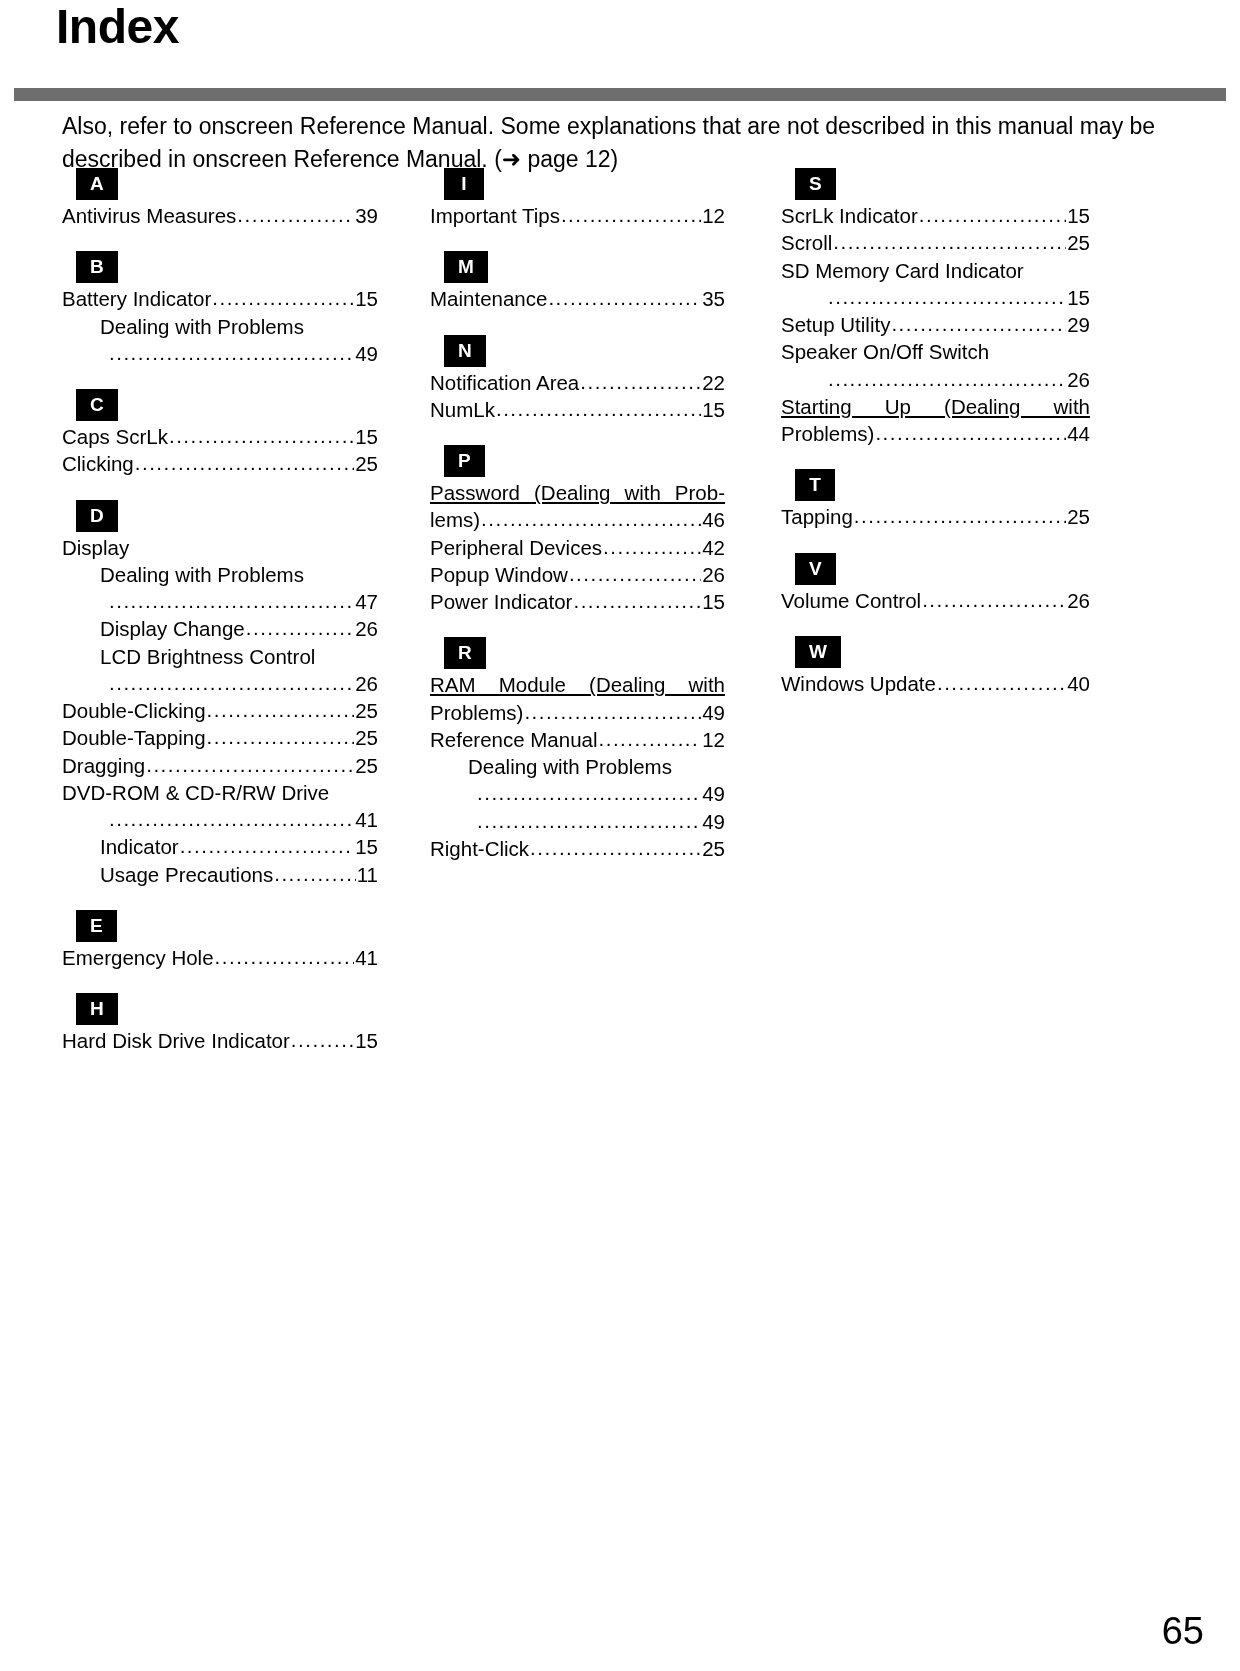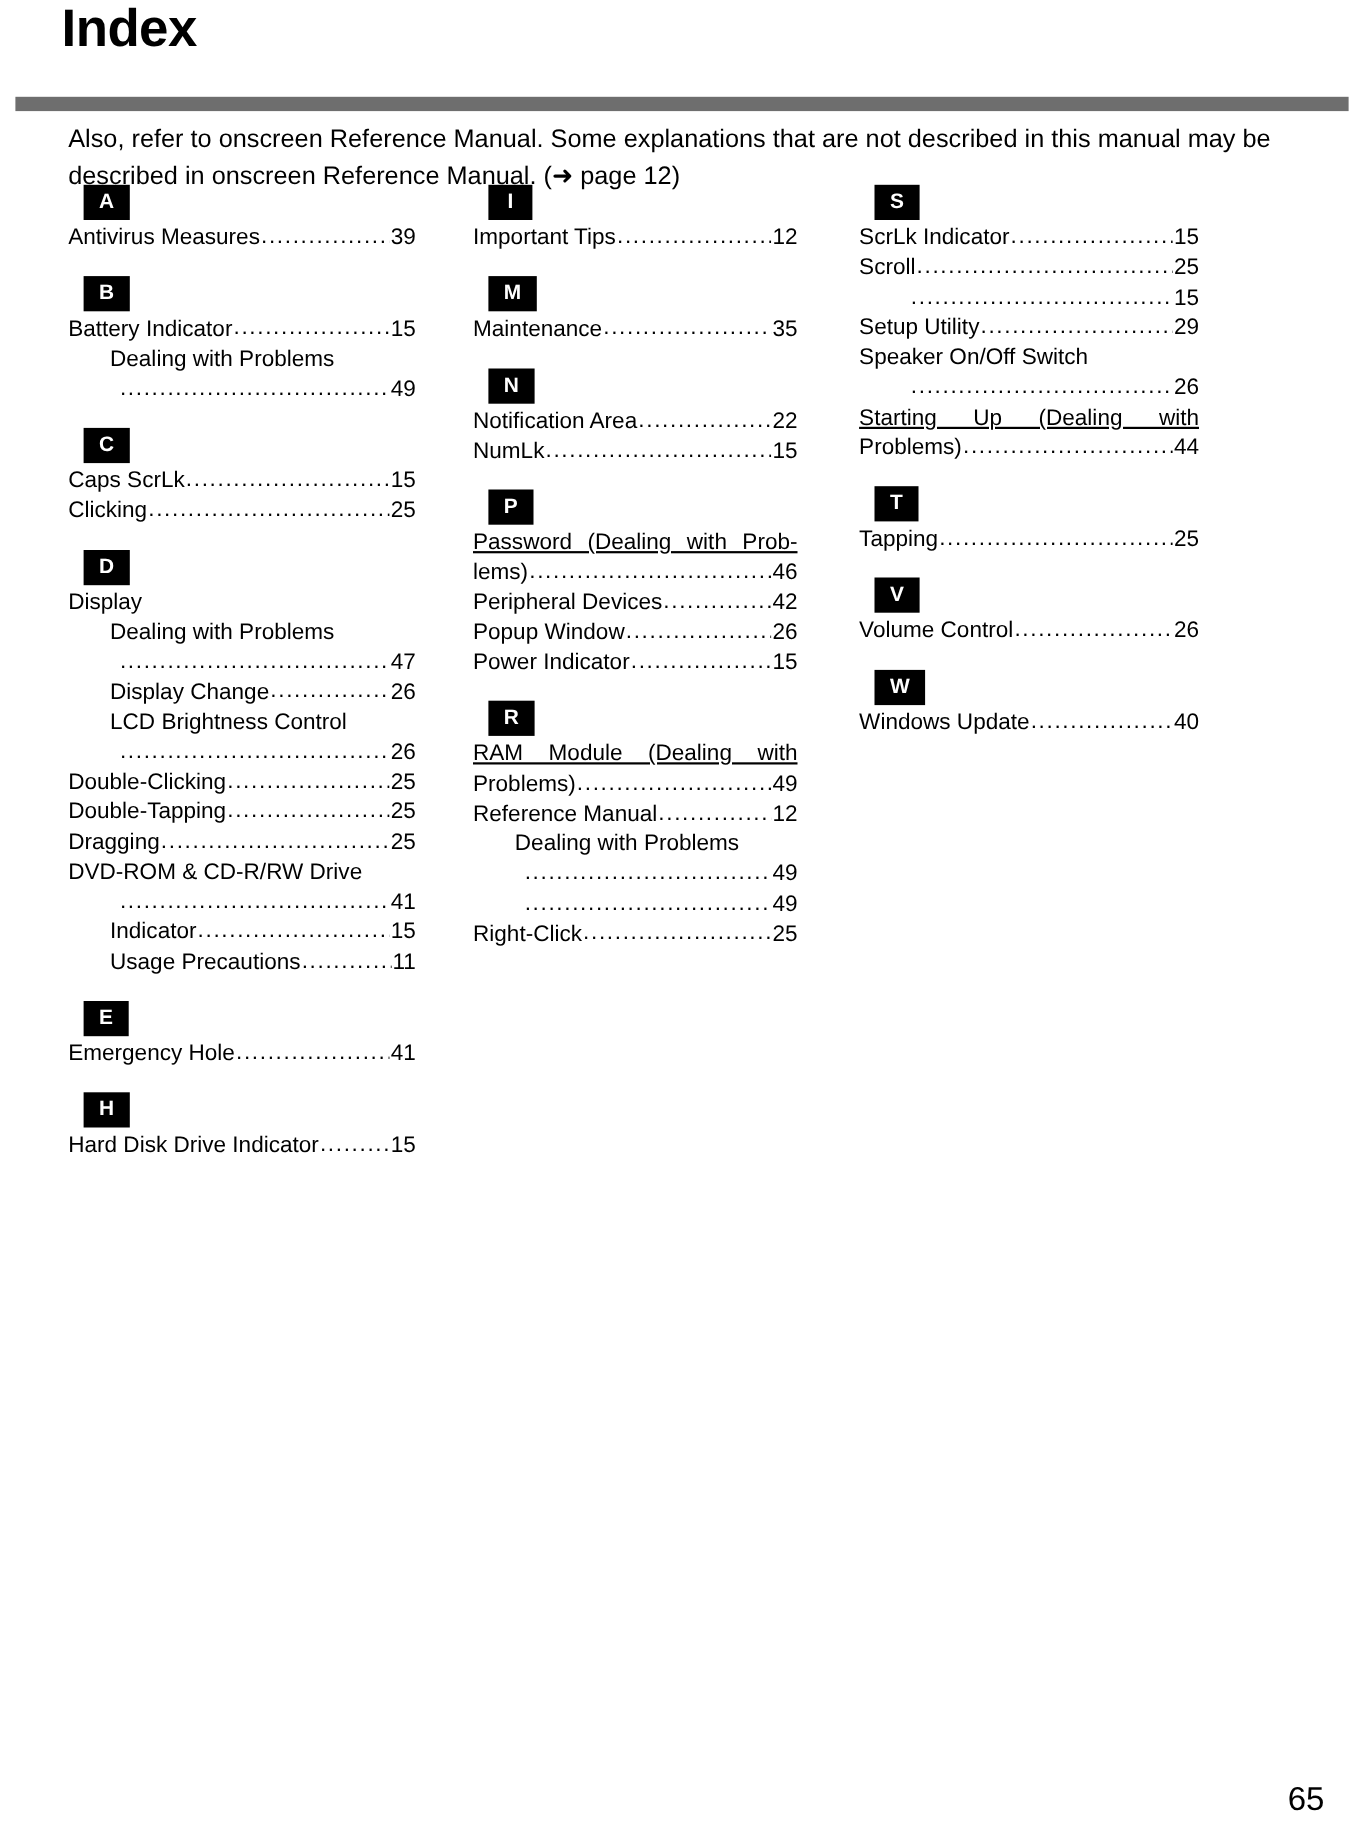--- a/index.html
+++ b/index.html
@@ -124,21 +124,21 @@
     white-space: nowrap;
     overflow: hidden;
   }
   .leader-row .entry-leader { letter-spacing: 1.5px; }
 
   
   .folio {
     position: absolute;
     right: 36px;
     bottom: 18px;
-    font-size: 30px;
+    font-size: 38px;
     margin-left: 25px;
   }
 </style>
 </head>
 <body>
 
 <div class="page-title">Index</div>
 <div class="header-rule"></div>
 
 <div class="intro">
@@ -275,21 +275,21 @@
     </div>
     <div class="column col-3">
       <div class="section"><span class="letter-badge">S</span><div class="entry">
           <span class="entry-label">ScrLk Indicator</span>
           <span class="entry-leader">........................................................................................................................</span>
           <span class="entry-page">15</span>
         </div><div class="entry">
           <span class="entry-label">Scroll</span>
           <span class="entry-leader">........................................................................................................................</span>
           <span class="entry-page">25</span>
-        </div><div class="leader-row indent-leader">
+        </div><div class="entry-wrap-label">SD Memory Card Indicator</div><div class="leader-row indent-leader">
           <span class="entry-leader">........................................................................................................................</span>
           <span class="entry-page">15</span>
         </div><div class="entry">
           <span class="entry-label">Setup Utility</span>
           <span class="entry-leader">........................................................................................................................</span>
           <span class="entry-page">29</span>
         </div><div class="entry-wrap-label">Speaker On/Off Switch</div><div class="leader-row indent-leader">
           <span class="entry-leader">........................................................................................................................</span>
           <span class="entry-page">26</span>
         </div><div class="entry-justify">Starting Up (Dealing with</div><div class="entry">

